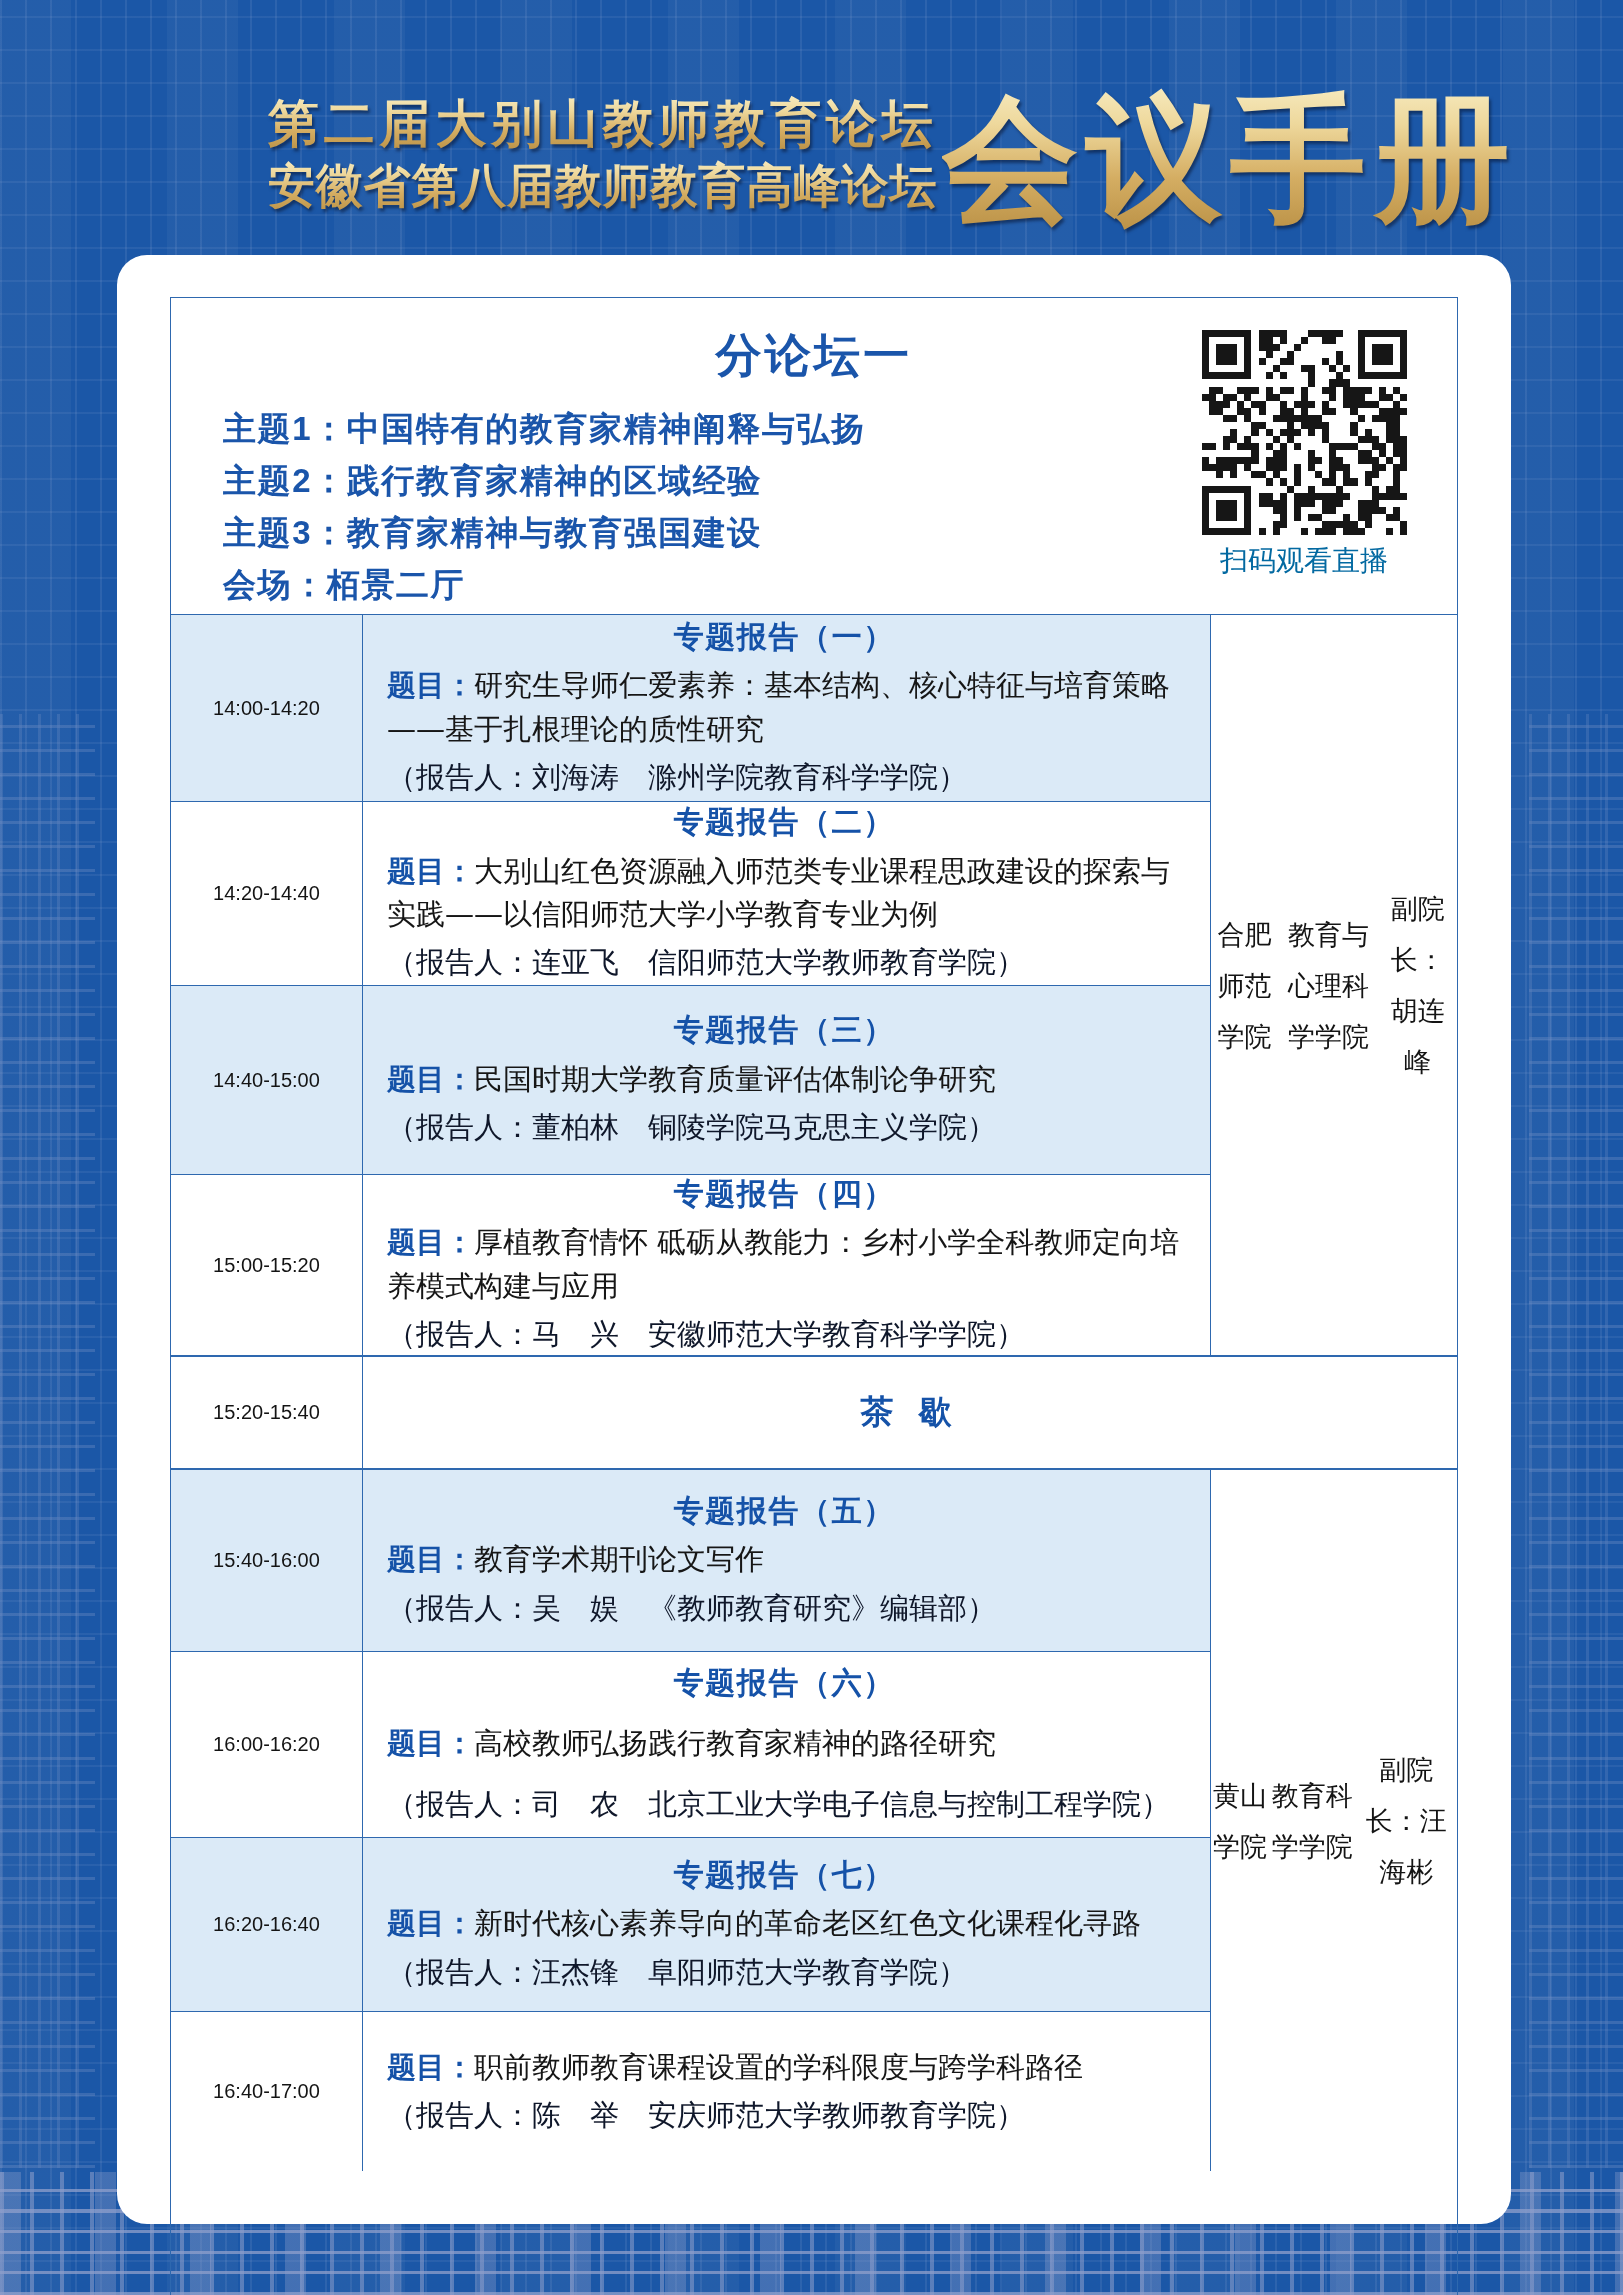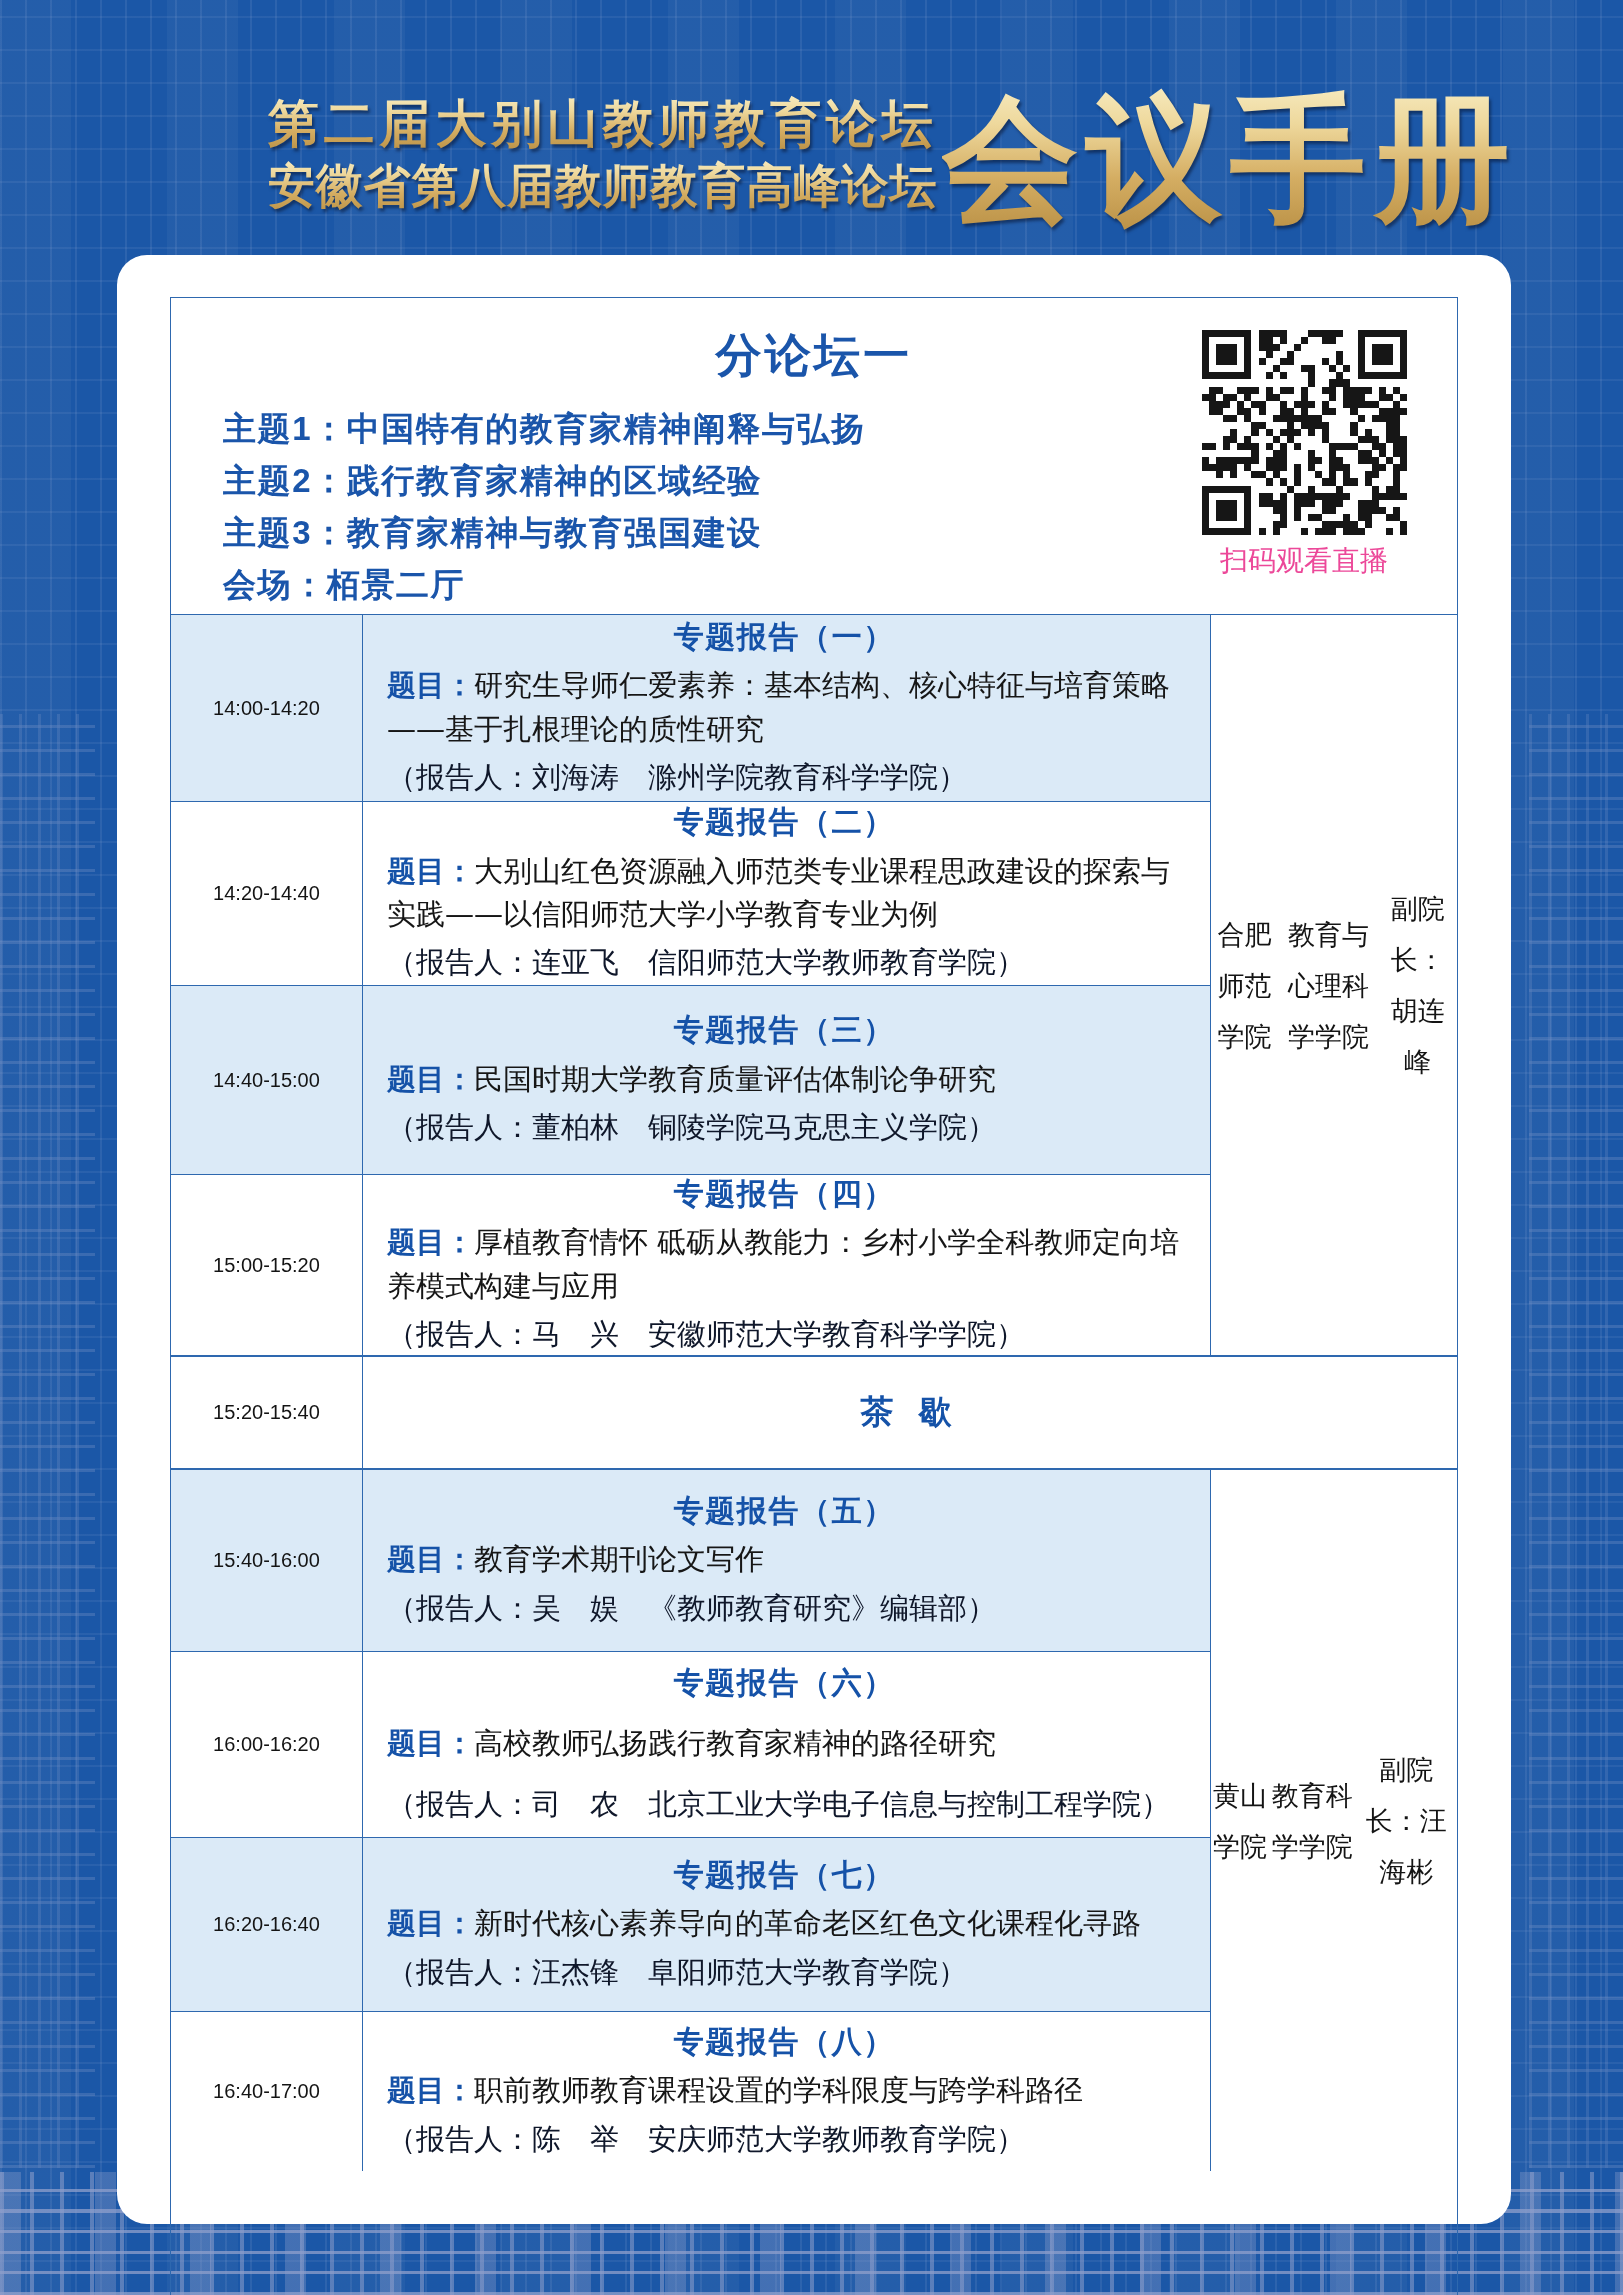--- a/index.html
+++ b/index.html
@@ -40,21 +40,21 @@
          border:1.6px solid #2e68af;}
 
   
   .forum-head{position:relative;height:317px;box-sizing:border-box;border-bottom:1.6px solid #2e68af;}
   .forum-title{position:absolute;left:0;width:100%;top:27px;text-align:center;font-weight:bold;
                font-size:46px;color:#1a55aa;letter-spacing:3.2px;}
   .topics{position:absolute;left:52px;top:105px;}
   .topic-line{font-weight:bold;font-size:33px;line-height:52px;color:#1a55aa;letter-spacing:1.6px;}
   .qr-box{position:absolute;left:1031px;top:32px;width:205px;height:205px;background:#fff;}
   .qr-caption{position:absolute;left:1021px;top:244px;width:224px;text-align:center;font-size:28px;
-              color:#ec4899;}
+              color:#0369a1;}
 
   
   .sched{position:absolute;left:0;top:317px;width:100%;height:1556px;display:grid;
          grid-template-columns:192px 848px 1fr;
          grid-template-rows:187px 184px 189px 182px 113px 182px 186px 174px 1fr;}
   .cell{box-sizing:border-box;min-width:0;}
   .br{border-right:1.6px solid #2e68af;}
   .bb{border-bottom:1.6px solid #2e68af;}
   .bb3{border-bottom:2.4px solid #2e68af;}
   .shade{background:#dbeaf7;}
@@ -579,21 +579,20 @@
 
         <div class="cell c1 r8 br bb shade time">16:20-16:40</div>
         <div class="cell c2 r8 br bb shade report">
           <div class="rep-head">专题报告（七）</div>
           <div class="rep-body"><span class="rep-label">题目：</span><span>新时代核心素养导向的革命老区红色文化课程化寻路</span></div>
           <div class="rep-presenter">（报告人：汪杰锋　阜阳师范大学教育学院）</div>
         </div>
 
         <div class="cell c1 r9 br time">16:40-17:00</div>
         <div class="cell c2 r9 br report">
-          <div class="rep-head">专题报告（八）</div>
           <div class="rep-body"><span class="rep-label">题目：</span><span>职前教师教育课程设置的学科限度与跨学科路径</span></div>
           <div class="rep-presenter">（报告人：陈　举　安庆师范大学教师教育学院）</div>
         </div>
 
       </div>
     </div>
   </div>
 </div>
 
 

